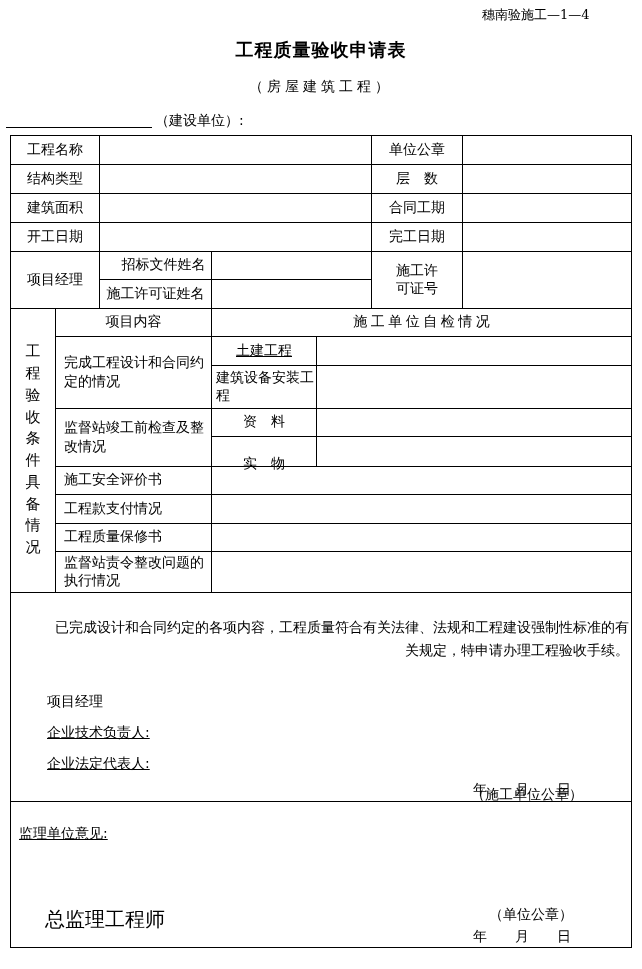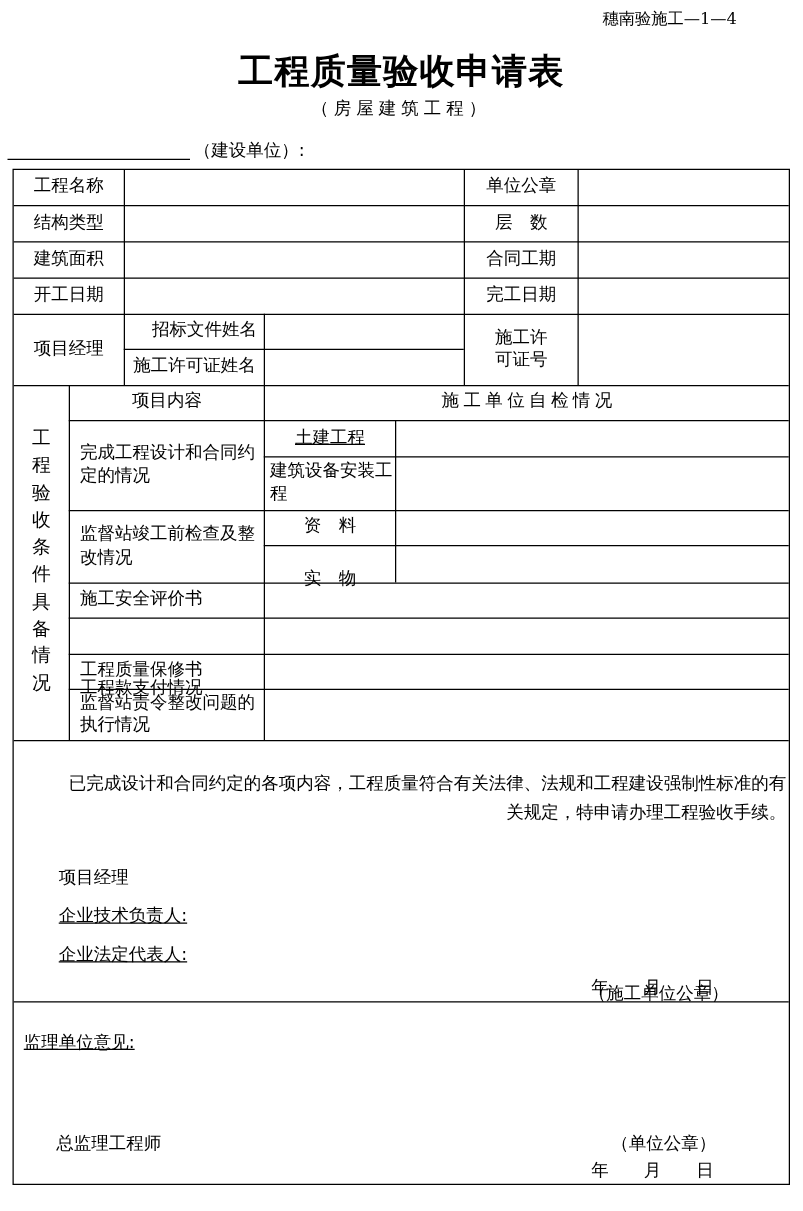--- a/index.html
+++ b/index.html
@@ -1,20 +1,20 @@
 <!DOCTYPE html>
 <html><head>
 <meta charset="utf-8">
 <style>
   * { box-sizing: border-box; margin: 0; padding: 0; }
   html, body { width: 642px; height: 969px; background: #ffffff; }
   body { position: relative; font-family: "DejaVu Sans", "Liberation Sans", sans-serif; color: #000; overflow: hidden; }
   .abs { position: absolute; text-align: right; }
   .form-code { left: 482px; top: 6px; font-size: 13px; font-family: "DejaVu Serif", serif; }
-  .title { left: 0; width: 642px; top: 38px; text-align: center; font-size: 28px; font-weight: bold; font-family: "DejaVu Serif", serif; letter-spacing: 1px; }
+  .title { left: 0; width: 642px; top: 38px; text-align: center; font-size: 18px; font-weight: bold; font-family: "DejaVu Serif", serif; letter-spacing: 1px; }
   .subtitle { left: 0; width: 642px; top: 78px; text-align: center; font-size: 14px; letter-spacing: 4px; }
   .owner-line { left: 6px; top: 127px; width: 146px; border-bottom: 1px solid #000; height: 1px; }
   .owner-label { left: 155px; top: 112px; font-size: 14px; }
   .grid { position: absolute; left: 10px; top: 135px; width: 622px; border: 1px solid #000; }
   .cell { position: absolute; font-size: 14px; display: flex; align-items: center; justify-content: center; line-height: 1.3; font-family: Liberation Serif, serif; }
   .hl { position: absolute; height: 0; border-top: 1px solid #000; }
   .vl { position: absolute; width: 0; border-left: 1px solid #000; }
   .left { justify-content: flex-start; padding-left: 8px; text-align: left; }
   .vertical { flex-direction: column; font-size: 15px; line-height: 1.45; }
   .stmt { font-size: 14px; line-height: 1.65; }
@@ -110,33 +110,33 @@
   <div class="cell" style="left:306px;top:230px;width:314px;height:42px;"></div>
 
   <div class="cell left" style="left:45px;top:273px;width:155px;height:57px;">监督站竣工前检查及整改情况</div>
   <div class="cell" style="left:201px;top:273px;width:104px;height:27px;">资　料</div>
   <div class="cell" style="left:306px;top:273px;width:314px;height:27px;"></div>
   <div class="cell" style="left:201px;top:314px;width:104px;height:29px;">实　物</div>
   <div class="cell" style="left:306px;top:301px;width:314px;height:29px;"></div>
 
   <div class="cell left" style="left:45px;top:331px;width:155px;height:27px;">施工安全评价书</div>
   <div class="cell" style="left:201px;top:331px;width:419px;height:27px;"></div>
-  <div class="cell left" style="left:45px;top:359px;width:155px;height:28px;margin-top:42px;">工程款支付情况</div>
+  <div class="cell left" style="left:45px;top:359px;width:155px;height:28px;">工程款支付情况</div>
   <div class="cell" style="left:201px;top:359px;width:419px;height:28px;"></div>
   <div class="cell left" style="left:45px;top:388px;width:155px;height:27px;">工程质量保修书</div>
   <div class="cell" style="left:201px;top:388px;width:419px;height:27px;"></div>
   <div class="cell left" style="left:45px;top:416px;width:155px;height:40px;">监督站责令整改问题的执行情况</div>
   <div class="cell" style="left:201px;top:416px;width:419px;height:40px;"></div>
 
   <div class="abs stmt" style="left:4px;top:480px;width:614px;text-indent:28px;">已完成设计和合同约定的各项内容，工程质量符合有关法律、法规和工程建设强制性标准的有关规定，特申请办理工程验收手续。</div>
   <div class="abs" style="left:36px;top:557px;font-size:14px;">项目经理</div>
   <div class="abs" style="left:36px;top:588px;font-size:14px;text-decoration:underline;">企业技术负责人:</div>
   <div class="abs" style="left:36px;top:619px;font-size:14px;text-decoration:underline;">企业法定代表人:</div>
   <div class="abs" style="left:460px;top:650px;font-size:14px;">（施工单位公章）</div>
   <div class="abs" style="left:462px;top:645px;font-size:14px;">年　　月　　日</div>
 
   <div class="hl" style="left:0;width:620px;top:665px;"></div>
 
   <div class="abs" style="left:8px;top:689px;font-size:14px;text-decoration:underline;">监理单位意见:</div>
-  <div class="abs" style="left:34px;top:770px;font-size:14px;">总监理工程师</div>
+  <div class="abs" style="left:34px;top:770px;font-size:20px;">总监理工程师</div>
   <div class="abs" style="left:478px;top:770px;font-size:14px;">（单位公章）</div>
   <div class="abs" style="left:462px;top:792px;font-size:14px;">年　　月　　日</div>
 </div>
 
 </body></html>

